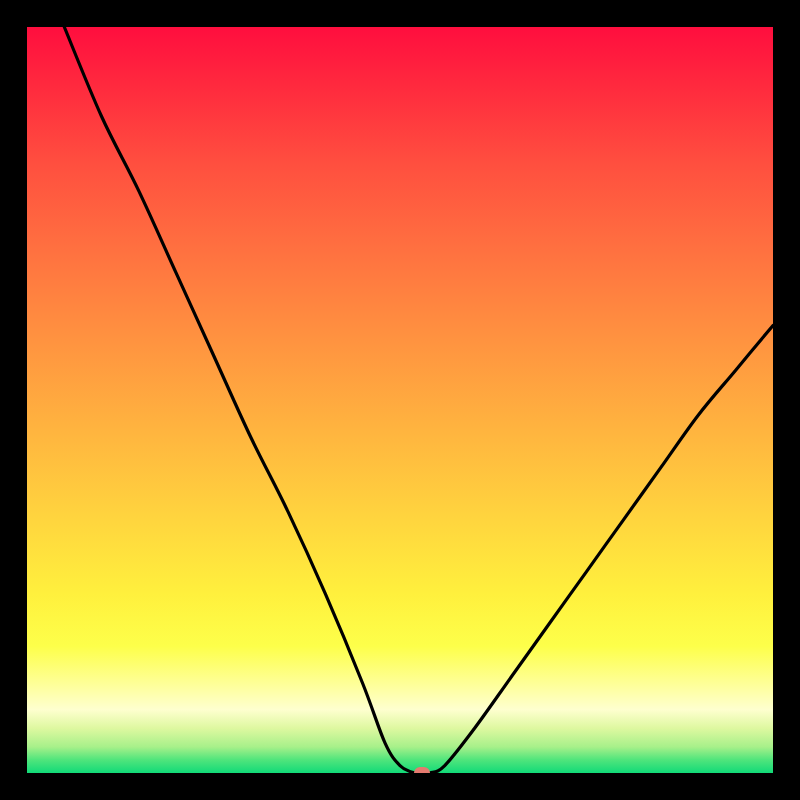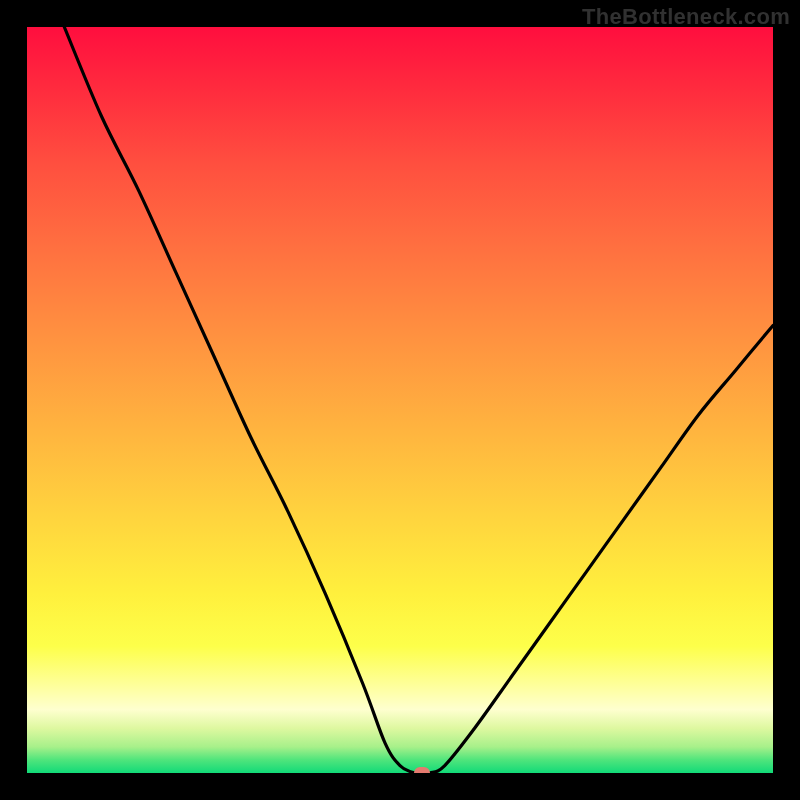--- a/index.html
+++ b/index.html
@@ -78,21 +78,20 @@
     height: 12px;
     border-radius: 6px;
     background: #e47a6f;
     transform: translate(-50%, -50%);
   }
 </style>
 </head>
 <body>
 
 <div class="frame">
-  <div class="watermark">TheBottleneck.com</div>
 
   <div class="plot-area">
     <div class="gradient"></div>
 
     <svg class="curve" viewBox="0 0 746 746" preserveAspectRatio="none">
       <path id="curve-path" d="M 37.30 0.00 C 43.52 14.92, 62.17 62.17, 74.60 89.52 C 87.03 116.87, 99.47 138.01, 111.90 164.12 C 124.33 190.23, 136.77 218.83, 149.20 246.18 C 161.63 273.53, 174.07 300.89, 186.50 328.24 C 198.93 355.59, 211.37 384.19, 223.80 410.30 C 236.23 436.41, 248.67 458.79, 261.10 484.90 C 273.53 511.01, 285.97 538.36, 298.40 566.96 C 310.83 595.56, 325.75 631.61, 335.70 656.48 C 345.65 681.35, 351.86 702.48, 358.08 716.16 C 364.30 729.84, 368.03 733.57, 373.00 738.54 C 377.97 743.51, 382.95 744.76, 387.92 746.00 C 392.89 747.24, 397.87 747.24, 402.84 746.00 C 407.81 744.76, 410.30 746.00, 417.76 738.54 C 425.22 731.08, 436.41 716.16, 447.60 701.24 C 458.79 686.32, 472.47 666.43, 484.90 649.02 C 497.33 631.61, 509.77 614.21, 522.20 596.80 C 534.63 579.39, 547.07 561.99, 559.50 544.58 C 571.93 527.17, 584.37 509.77, 596.80 492.36 C 609.23 474.95, 621.67 457.55, 634.10 440.14 C 646.53 422.73, 658.97 404.08, 671.40 387.92 C 683.83 371.76, 696.27 358.08, 708.70 343.16 C 721.13 328.24, 739.78 305.86, 746.00 298.40"></path>
     </svg>
 
     <div class="marker" id="marker" style="left: 395.38px; top: 746px;"></div>
   </div>

